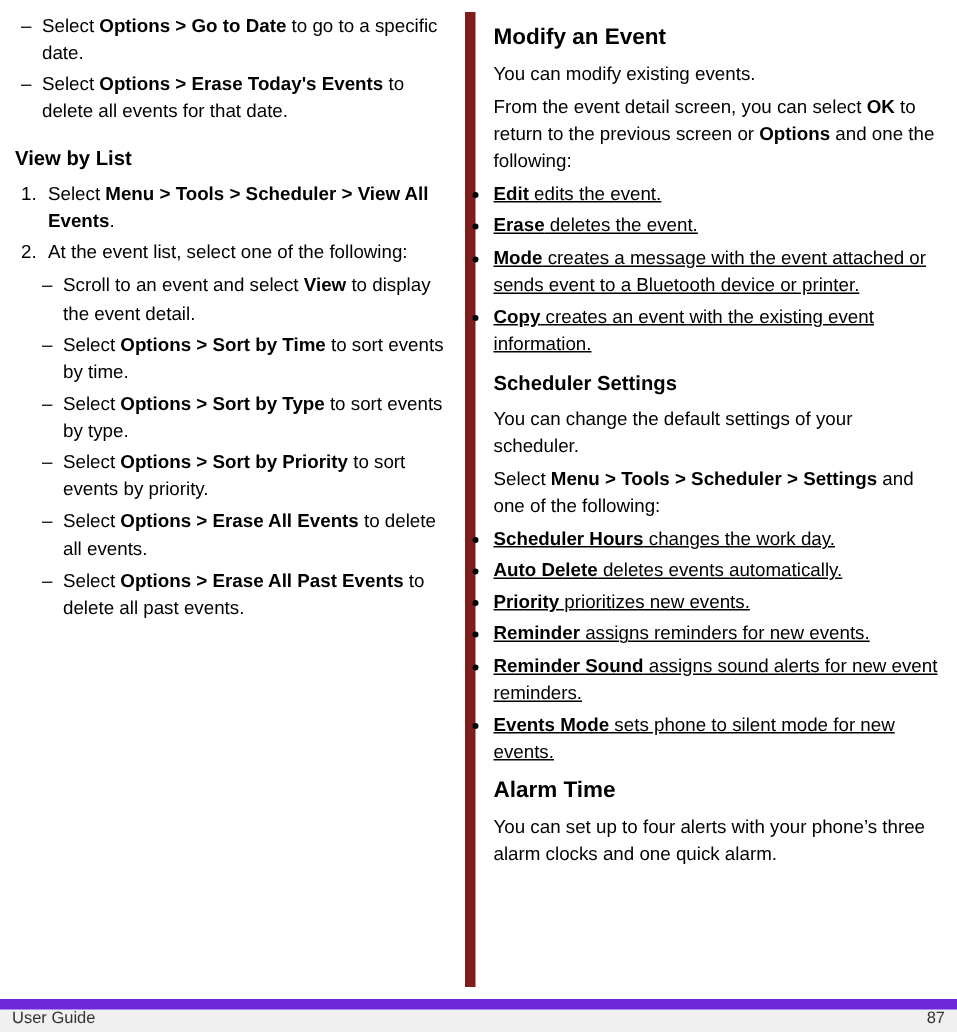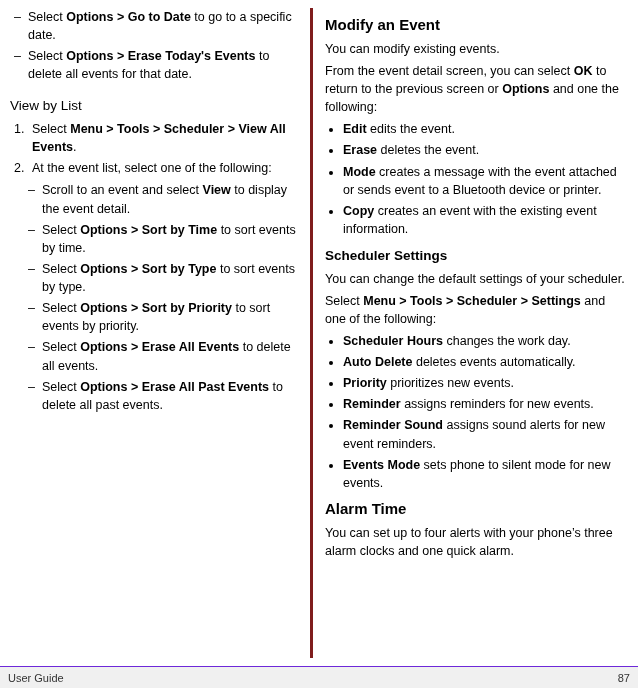--- a/index.html
+++ b/index.html
@@ -34,30 +34,30 @@
     .left-column {
       width: 300px;
       padding-right: 12px;
       font-size: 12.5px;
       line-height: 1.45;
     }
 
     .right-column {
       flex: 1;
       padding-left: 12px;
-      border-left: 3px solid #7f1d1d;
+      border-left: 7px solid #7f1d1d;
       font-size: 12.5px;
       line-height: 1.45;
     }
 
     .footer-bar {
       height: 22px;
-      border-top: 1px solid #6d28d9;
-      display: flex;
-      align-items: center;
+      border-top: 7px solid #6d28d9;
+      display: flex;
+      align-items: flex-start;
       justify-content: space-between;
       padding: 0 8px;
       background: #f0f0f0;
     }
 
     .footer-text {
       font-size: 11px;
       color: #333;
     }
 
@@ -74,22 +74,22 @@
       margin-bottom: 4px;
       margin-top: 8px;
     }
 
     p {
       margin-bottom: 4px;
     }
 
     ul.bullet-list {
       list-style: disc;
-      margin-left: 18px;
-      margin-bottom: 4px;
+      margin-bottom: 4px;
+      text-decoration: underline;
     }
 
     ul.bullet-list li {
       margin-bottom: 3px;
       line-height: 1.45;
     }
 
     .dash-list {
       margin-left: 4px;
       margin-bottom: 4px;
@@ -121,21 +121,21 @@
       min-width: 18px;
       font-weight: normal;
     }
 
     .bold {
       font-weight: bold;
     }
 
     .view-by-list-title {
       font-size: 13.5px;
-      font-weight: normal;
+      font-weight: bold;
       margin-bottom: 5px;
       margin-top: 12px;
     }
 
     .section-gap {
       margin-top: 8px;
     }
 
     .intro-dashes {
       margin-top: 0;

